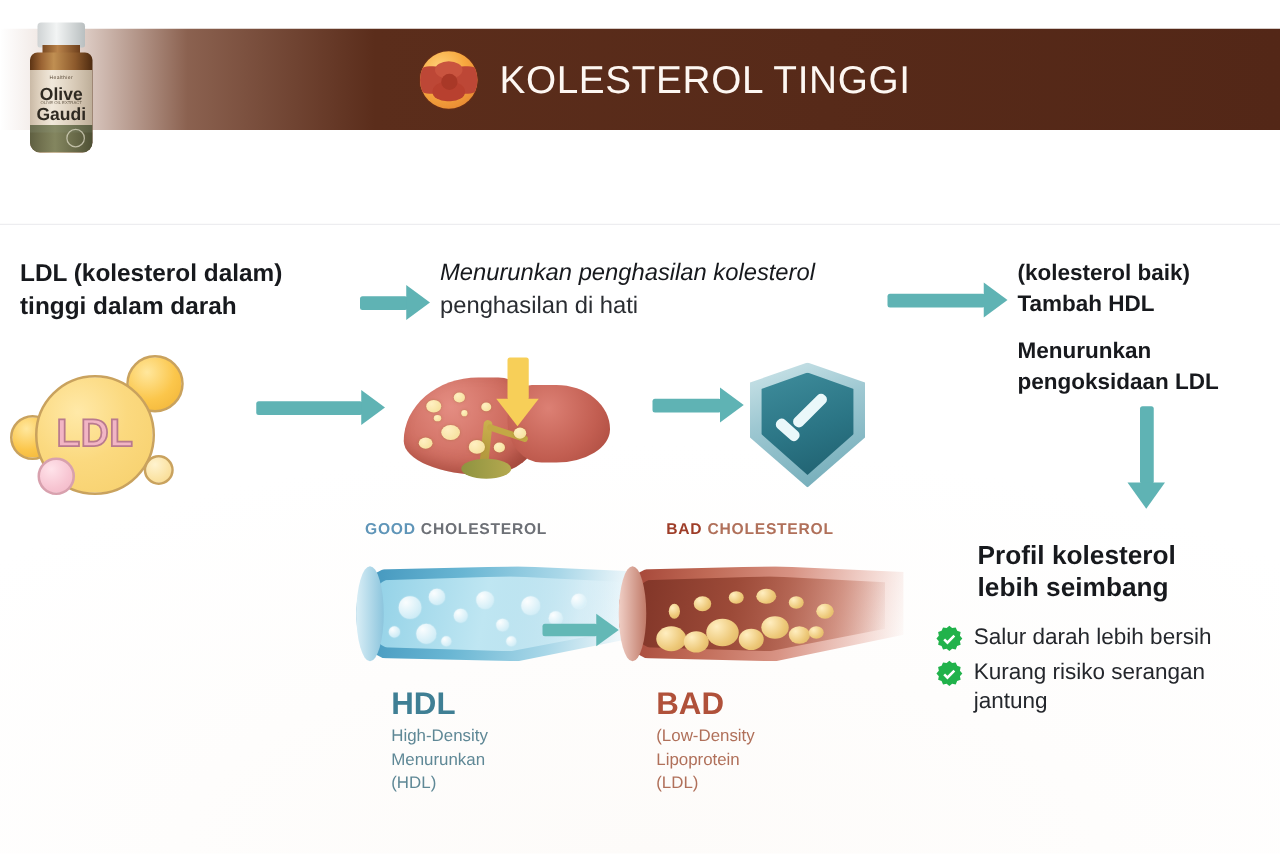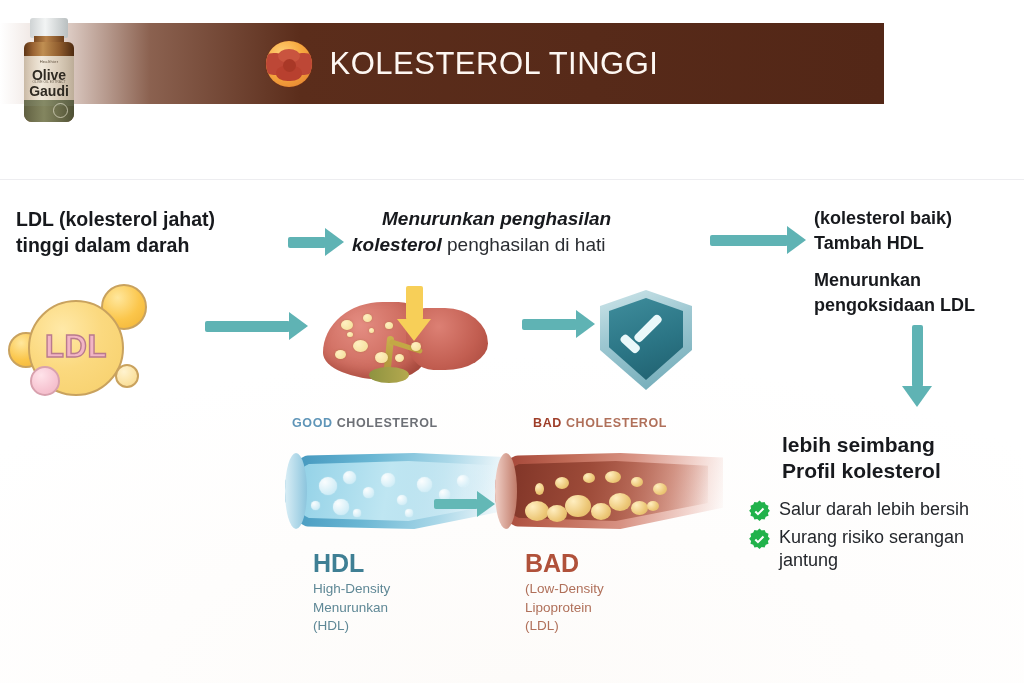--- a/index.html
+++ b/index.html
@@ -7,21 +7,21 @@
     width:1024px;height:683px;overflow:hidden;
     background:#ffffff;
     font-family:"Liberation Sans", sans-serif;
     position:relative;
   }
   .page{position:absolute;inset:0;background:
      radial-gradient(120% 80% at 50% 100%, #fdfbf9 0%, #ffffff 60%);}
 
   
   .banner{
-    position:absolute;left:0;top:23px;width:884px;height:81px;
+    position:absolute;left:0;top:23px;width:1024px;height:81px;
     background:linear-gradient(90deg,
         rgba(247,243,240,0) 0px,
         rgba(150,90,64,.25) 60px,
         rgba(110,58,36,.80) 150px,
         #5b2d1b 300px,
         #532717 100%);
   }
   .banner-inner{
     position:absolute;inset:0;display:flex;align-items:center;
     justify-content:center;gap:18px;padding-left:40px;
@@ -72,21 +72,21 @@
     position:absolute;left:0;right:0;top:126px;text-align:center;
     font-size:22px;font-weight:700;color:#23262b;letter-spacing:.1px;
   }
   .divider{position:absolute;left:0;right:0;top:179px;height:1px;background:#ededf0;}
 
   
   .txt-ldl{position:absolute;left:16px;top:206px;width:275px;
      font-size:19.5px;font-weight:700;color:#17191d;line-height:26px;}
   .txt-liver{position:absolute;left:352px;top:206px;width:330px;
      font-size:19px;line-height:26px;color:#17191d;}
-  .txt-liver b{font-weight:700;font-style:italic;margin-left:30px;}
+  .txt-liver b{font-weight:400;font-style:italic;}
   .txt-liver span{font-weight:400;color:#2a2d32;}
 
   .txt-hdl{position:absolute;left:814px;top:206px;width:210px;
      font-size:18px;font-weight:700;color:#17191d;line-height:25px;}
   .txt-oxi{position:absolute;left:814px;top:268px;width:215px;
      font-size:18px;font-weight:700;color:#17191d;line-height:25px;}
 
   
   .arrow{position:absolute;display:flex;align-items:center;}
   .arrow .shaft{background:#5fb3b4;height:11px;border-radius:2px;}
@@ -265,21 +265,21 @@
       </div>
       <div class="foot">
         <div class="seal"></div>
       </div>
     </div>
   </div>
 
   <div class="divider"></div>
 
   <div class="txt-ldl">
-    <div>LDL (kolesterol jahat)</div>
+    <div>LDL (kolesterol dalam)</div>
     <div>tinggi dalam darah</div>
   </div>
 
   <div class="arrow a-top1">
     <span class="shaft"></span>
       <span class="head"></span>
   </div>
 
   <div class="txt-liver">
     <b>Menurunkan penghasilan kolesterol</b><span> penghasilan di hati</span>
@@ -413,22 +413,22 @@
 (HDL)</div>
   </div>
   <div class="cap-block cap-bad">
     <div class="cap-title">BAD</div>
     <div class="cap-lines" style="white-space:pre-line">(Low-Density
 Lipoprotein
 (LDL)</div>
   </div>
 
   <div class="concl-title">
+    <div>Profil kolesterol</div>
     <div>lebih seimbang</div>
-    <div>Profil kolesterol</div>
   </div>
 
   <div class="bullets">
     <div class="bullet">
       <span class="badge">
         <svg width="23" height="23" viewBox="0 0 24 24">
           <path fill="#21b24b" d="M12 0.6l2.3 2.0 3-0.6 1.2 2.8 2.9 1.1-0.6 3 2 2.3-2 2.3 0.6 3-2.9 1.1-1.2 2.8-3-0.6-2.3 2-2.3-2-3 0.6-1.2-2.8-2.9-1.1 0.6-3-2-2.3 2-2.3-0.6-3 2.9-1.1 1.2-2.8 3 0.6z"></path>
           <path fill="#ffffff" d="M10.4 16.2l-3.5-3.5 1.5-1.5 2 2 5-5 1.5 1.5z"></path>
         </svg>
       </span>

